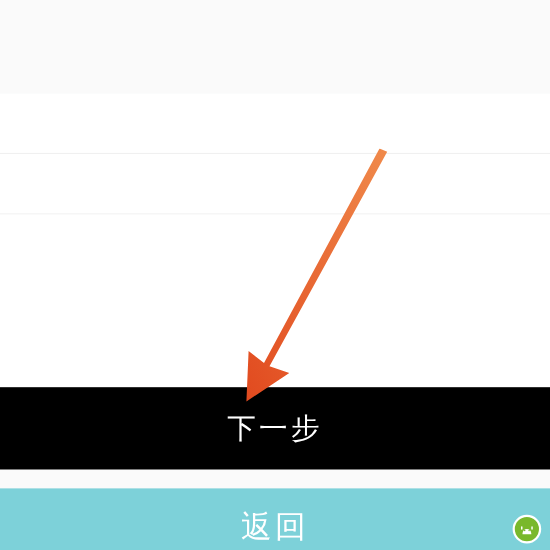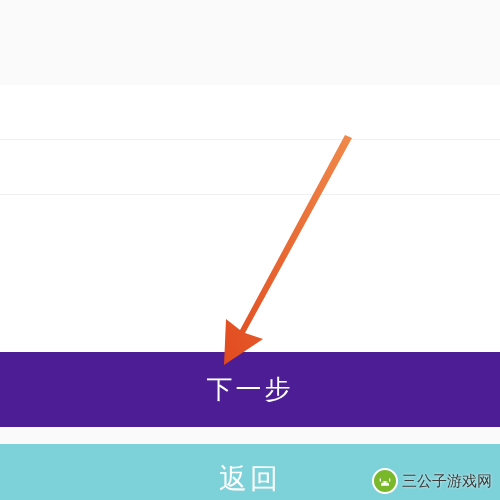--- a/index.html
+++ b/index.html
@@ -22,21 +22,21 @@
     }
     .form-row:first-of-type {
       border-top: 1px solid #f0f0f0;
     }
     .middle-section {
       height: 157px;
       background: #ffffff;
     }
     .next-button {
       height: 75px;
-      background: #4c1d95;
+      background: #000000;
       display: flex;
       align-items: center;
       justify-content: center;
       cursor: pointer;
     }
     .next-button span {
       color: #ffffff;
       font-size: 26px;
       font-weight: 300;
       letter-spacing: 3px;
@@ -133,14 +133,13 @@
 <div class="watermark">
   <div class="watermark-logo">
     <svg viewBox="0 0 24 24" fill="#ffffff">
       <path d="M6 18c0-3.3 2.7-6 6-6s6 2.7 6 6v1H6v-1z"></path>
       <rect x="4" y="8" width="2" height="5" rx="1"></rect>
       <rect x="18" y="8" width="2" height="5" rx="1"></rect>
       <circle cx="9" cy="14" r="1" fill="#79b82b"></circle>
       <circle cx="15" cy="14" r="1" fill="#79b82b"></circle>
     </svg>
   </div>
-  <span class="watermark-text">三公子游戏网</span>
 </div>
 
 </body></html>

